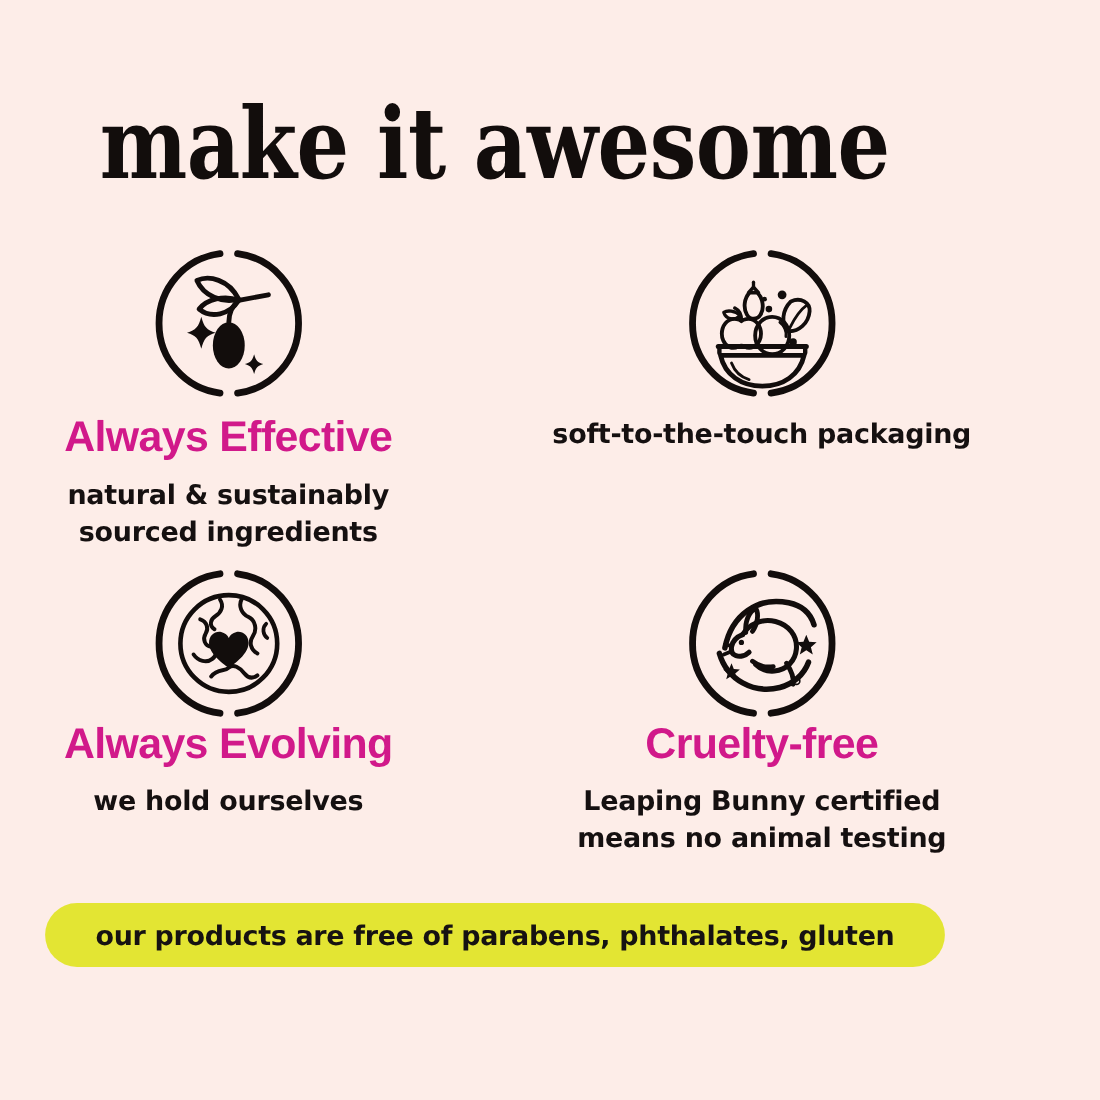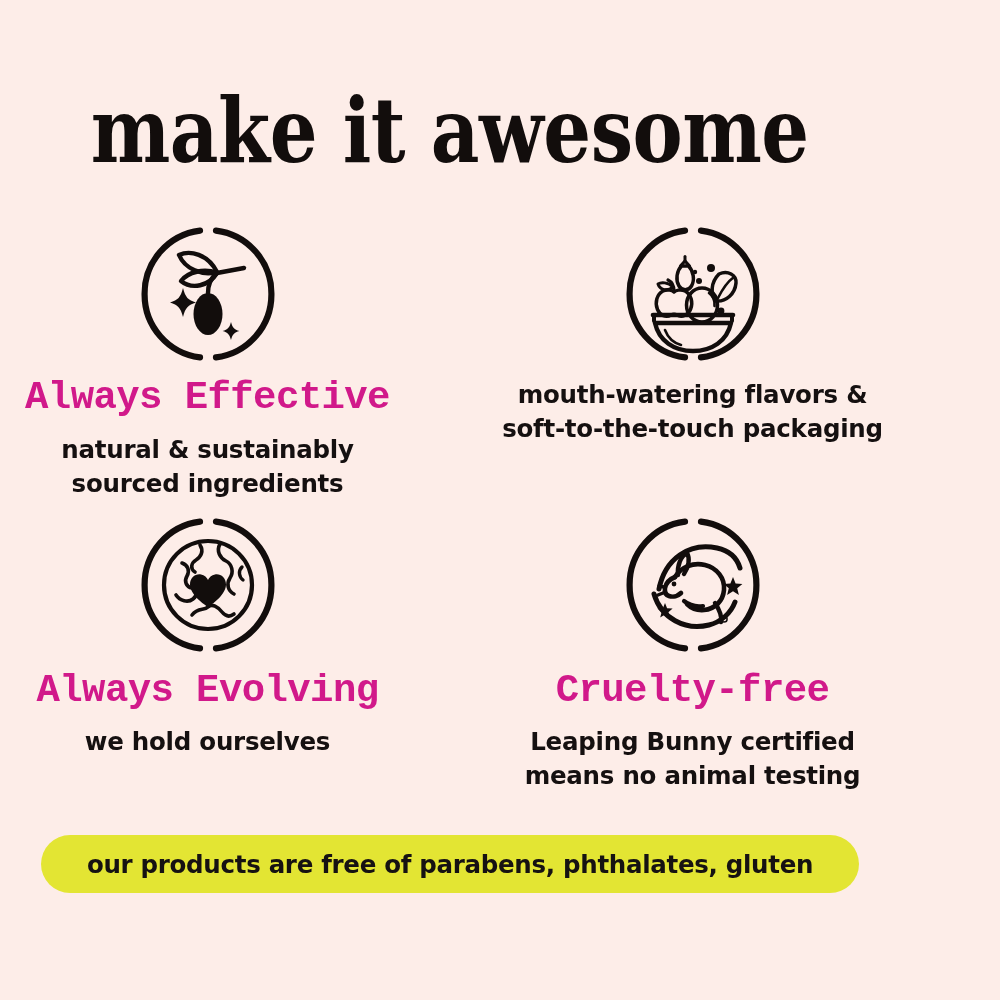--- a/index.html
+++ b/index.html
@@ -62,21 +62,21 @@
   }
 
   .icon-wrap {
     width: 140px;
     height: 140px;
     display: block;
   }
   .icon-wrap svg { display: block; width: 100%; height: 100%; }
 
   .feature-title {
-    font-family: Liberation Mono, monospace;
+    font-family: Liberation Sans, sans-serif;
     font-weight: 700;
     font-size: 39px;
     line-height: 1.05;
     color: #D1198A;
     margin-top: 14px;
     letter-spacing: -0.6px;
     white-space: nowrap;
   }
 
   .feature-body {
@@ -85,21 +85,21 @@
     font-size: 24.5px;
     line-height: 1.38;
     color: #151010;
     margin-top: 14px;
     letter-spacing: -0.25px;
     max-width: 430px;
   }
   .feature-body .ln { display: block; white-space: nowrap; }
 
   
-  .feature.row2 .feature-title { margin-top: 16px; }
+  .feature.row2 .feature-title { margin-top: 2px; }
 
   
   .pill-row {
     width: 100%;
     display: flex;
     justify-content: center;
     margin-top: 42px;
   }
   .pill {
     background: #E3E533;
@@ -181,21 +181,20 @@
           <circle cx="98" cy="87" r="3.4" fill="#120D0C"></circle>
 
           <path d="M30 91 L110 91" stroke="#120D0C" stroke-width="4.6" stroke-linecap="round"></path>
           <path d="M32 99 C36 117 51 127 70 127 C89 127 104 117 108 99 Z" stroke="#120D0C" stroke-width="4.4" stroke-linejoin="round" fill="none"></path>
           <path d="M31 91 L31 97" stroke="#120D0C" stroke-width="4" stroke-linecap="round"></path>
           <path d="M109 91 L109 97" stroke="#120D0C" stroke-width="4" stroke-linecap="round"></path>
           <path d="M42 106 C45 114 51 119 58 121" stroke="#120D0C" stroke-width="2.6" stroke-linecap="round"></path>
         </svg>
       </div>
       <div class="feature-body">
-        <span class="ln">mouth-watering flavors &amp;</span>
         <span class="ln">soft-to-the-touch packaging</span>
       </div>
     </div>
 
     <div class="feature row2">
       <div class="icon-wrap">
         <svg viewBox="0 0 140 140" fill="none" xmlns="http://www.w3.org/2000/svg">
           <path d="M62 6.6 A63.4 63.4 0 0 0 6.6 70 A63.4 63.4 0 0 0 62 133.4" stroke="#120D0C" stroke-width="6.2" stroke-linecap="round"></path>
           <path d="M78 6.6 A63.4 63.4 0 0 1 133.4 70 A63.4 63.4 0 0 1 78 133.4" stroke="#120D0C" stroke-width="6.2" stroke-linecap="round"></path>
 

